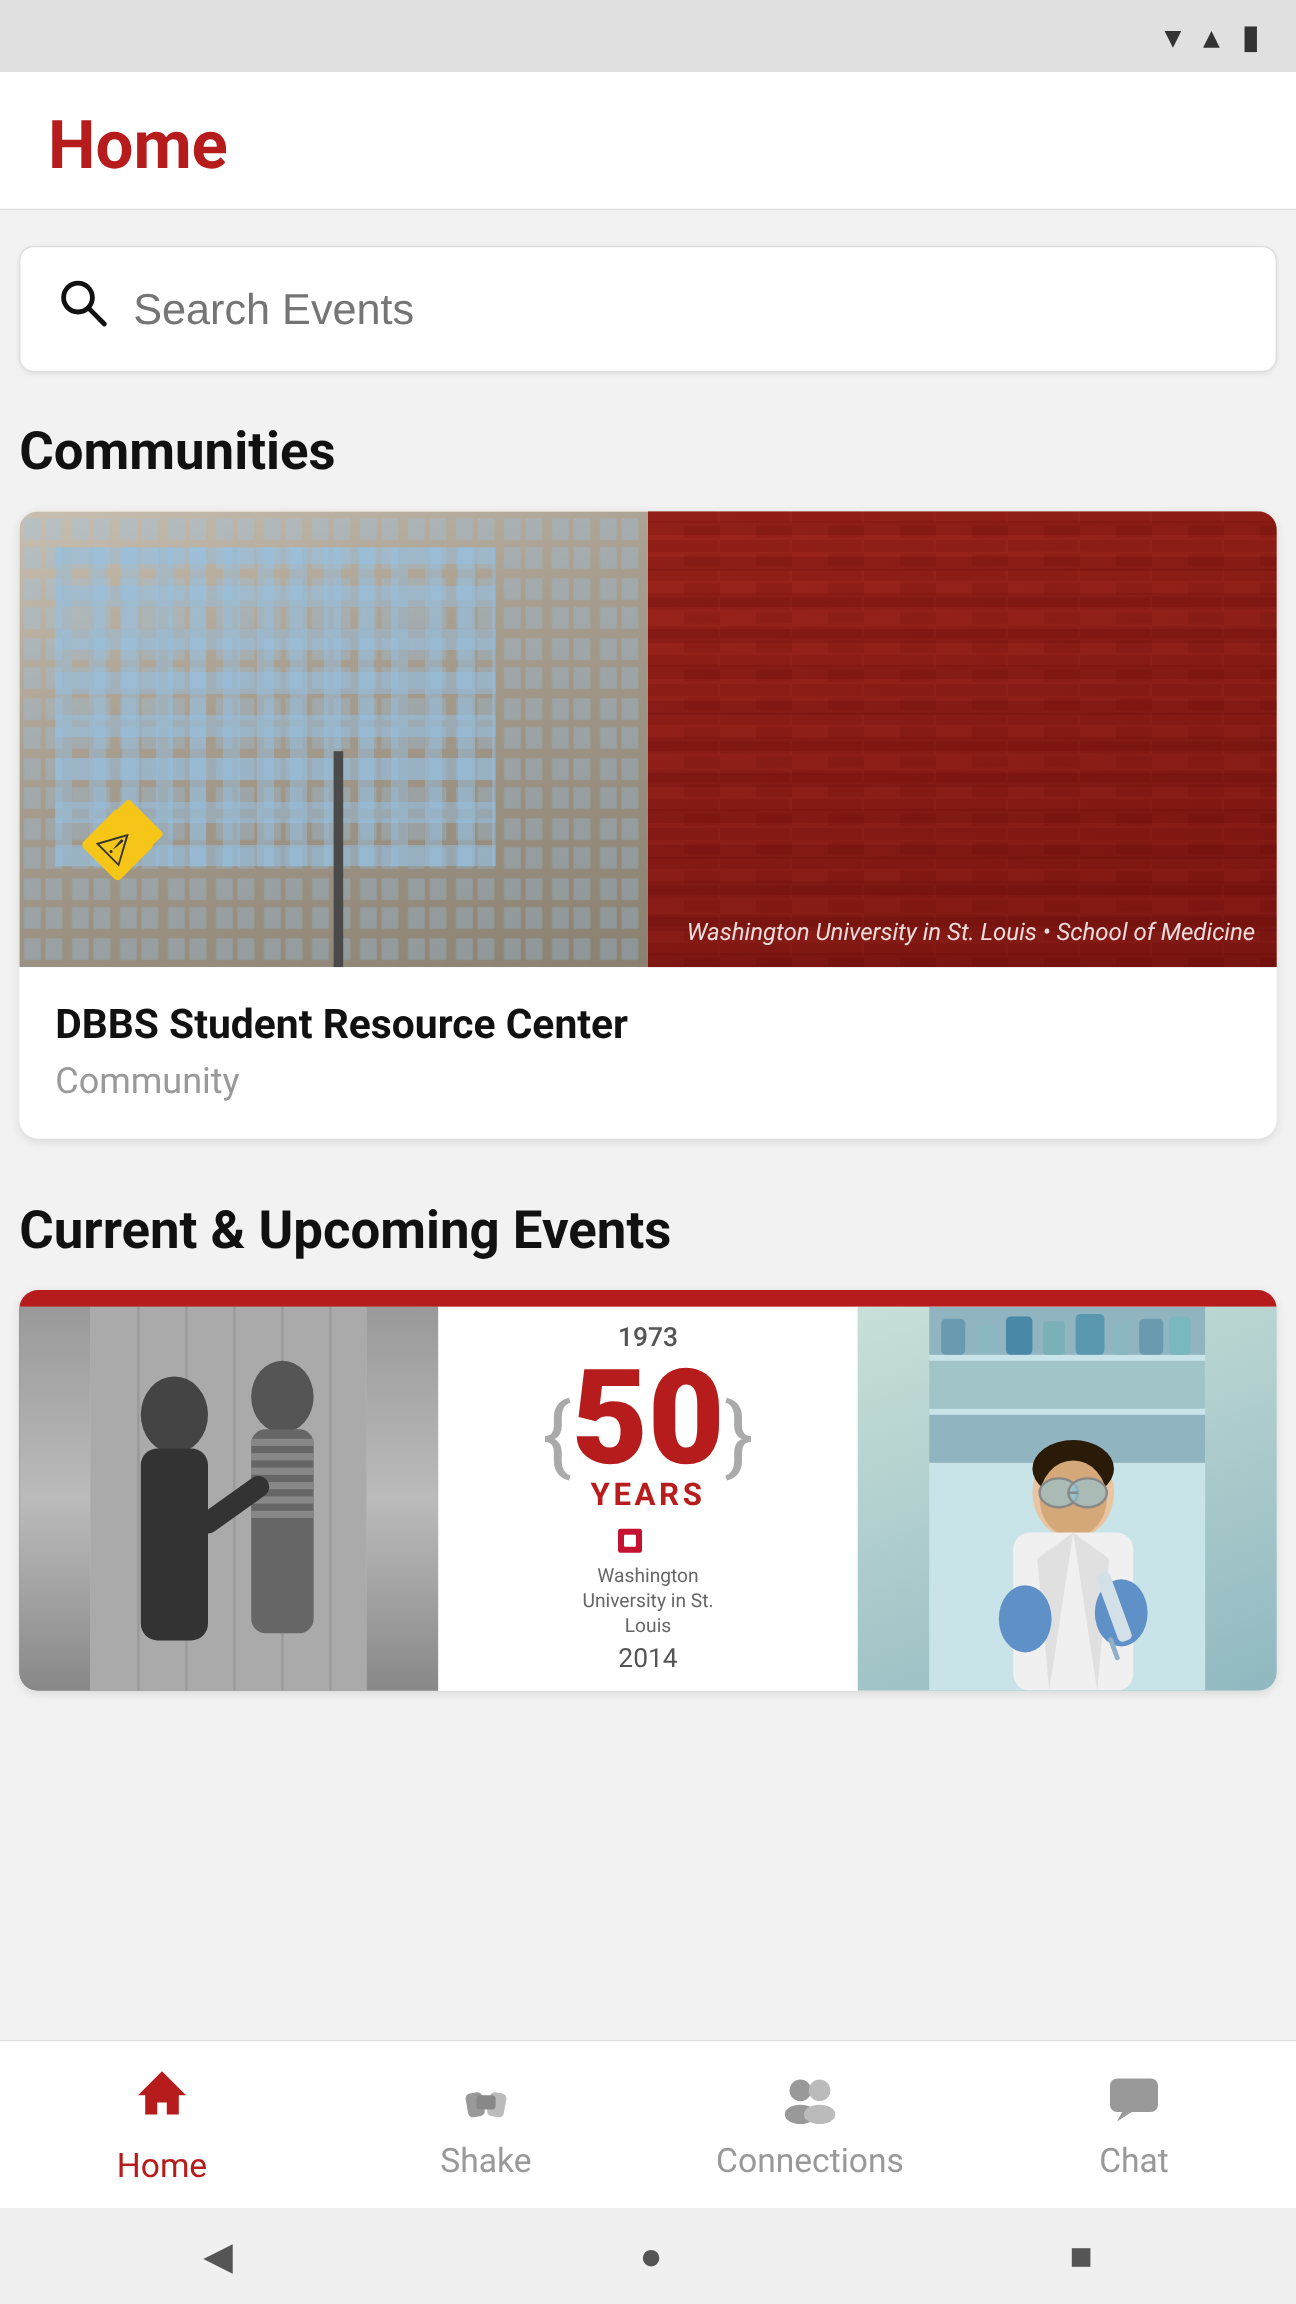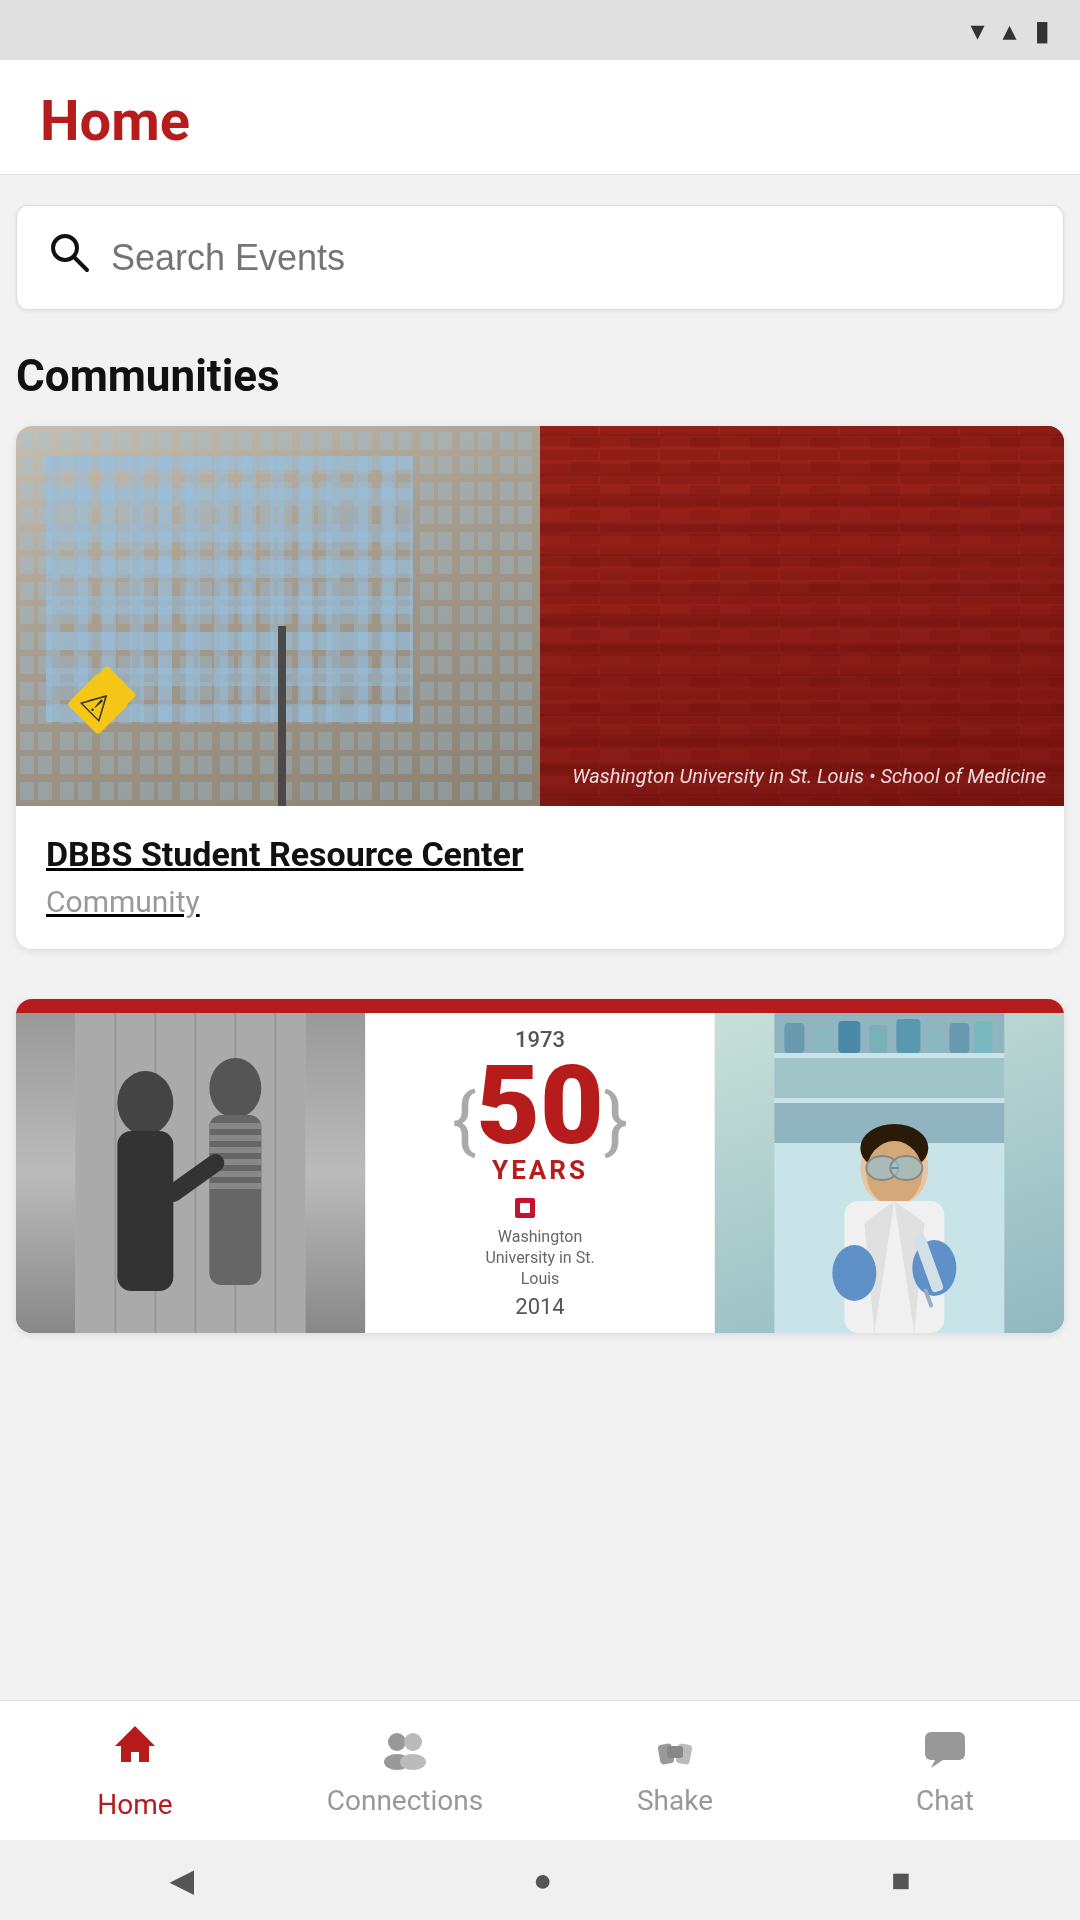--- a/index.html
+++ b/index.html
@@ -158,21 +158,20 @@
     .img-caption {
       position: absolute;
       bottom: 18px;
       right: 18px;
       color: rgba(255,255,255,0.85);
       font-size: 20px;
       font-style: italic;
     }
     .community-info {
       padding: 28px 30px 30px;
-      text-decoration: underline;
     }
     .community-name {
       font-size: 34px;
       font-weight: 700;
       color: #111;
       margin-bottom: 10px;
     }
     .community-type {
       font-size: 30px;
       color: #999;
@@ -356,20 +355,21 @@
         </div>
       </div>
       <div class="community-info">
         <div class="community-name">DBBS Student Resource Center</div>
         <div class="community-type">Community</div>
       </div>
     </div>
   </div>
 
   <div>
+    <h2 class="section-title">Current &amp; Upcoming Events</h2>
 
     <div class="events-card">
       <div class="events-card-top"></div>
       <div class="events-image">
 
         <div class="event-panel event-panel-1">
           <svg width="100%" height="100%" viewBox="0 0 230 320" style="position:absolute;top:0;left:0;">
             <rect width="230" height="320" fill="#bbb"></rect>
 
             <rect x="0" y="0" width="230" height="320" fill="#aaa"></rect>
@@ -470,37 +470,37 @@
     <span style="font-size:48px;color:#b71c1c;">
       <svg width="48" height="48" viewBox="0 0 48 48" fill="none">
         <polygon points="24,6 4,26 10,26 10,42 20,42 20,32 28,32 28,42 38,42 38,26 44,26" fill="#b71c1c"></polygon>
       </svg>
     </span>
     <span class="nav-label active">Home</span>
   </div>
   <div class="nav-item">
     <span>
       <svg width="48" height="48" viewBox="0 0 48 48" fill="none">
+        <rect x="8" y="20" width="14" height="20" rx="4" fill="#999" transform="rotate(-10,15,30)"></rect>
+        <rect x="26" y="20" width="14" height="20" rx="4" fill="#bbb" transform="rotate(10,33,30)"></rect>
+        <rect x="16" y="22" width="16" height="12" rx="3" fill="#888"></rect>
+      </svg>
+    </span>
+    <span class="nav-label">Shake</span>
+  </div>
+  <div class="nav-item">
+    <span>
+      <svg width="48" height="48" viewBox="0 0 48 48" fill="none">
         <circle cx="16" cy="18" r="9" fill="#999"></circle>
         <circle cx="32" cy="18" r="9" fill="#bbb"></circle>
         <ellipse cx="16" cy="38" rx="13" ry="8" fill="#999"></ellipse>
         <ellipse cx="32" cy="38" rx="13" ry="8" fill="#bbb"></ellipse>
       </svg>
     </span>
     <span class="nav-label">Connections</span>
-  </div>
-  <div class="nav-item">
-    <span>
-      <svg width="48" height="48" viewBox="0 0 48 48" fill="none">
-        <rect x="8" y="20" width="14" height="20" rx="4" fill="#999" transform="rotate(-10,15,30)"></rect>
-        <rect x="26" y="20" width="14" height="20" rx="4" fill="#bbb" transform="rotate(10,33,30)"></rect>
-        <rect x="16" y="22" width="16" height="12" rx="3" fill="#888"></rect>
-      </svg>
-    </span>
-    <span class="nav-label">Shake</span>
   </div>
   <div class="nav-item">
     <span>
       <svg width="48" height="48" viewBox="0 0 48 48" fill="none">
         <rect x="4" y="8" width="40" height="28" rx="6" fill="#999"></rect>
         <polygon points="14,36 10,44 22,36" fill="#999"></polygon>
       </svg>
     </span>
     <span class="nav-label">Chat</span>
   </div>

